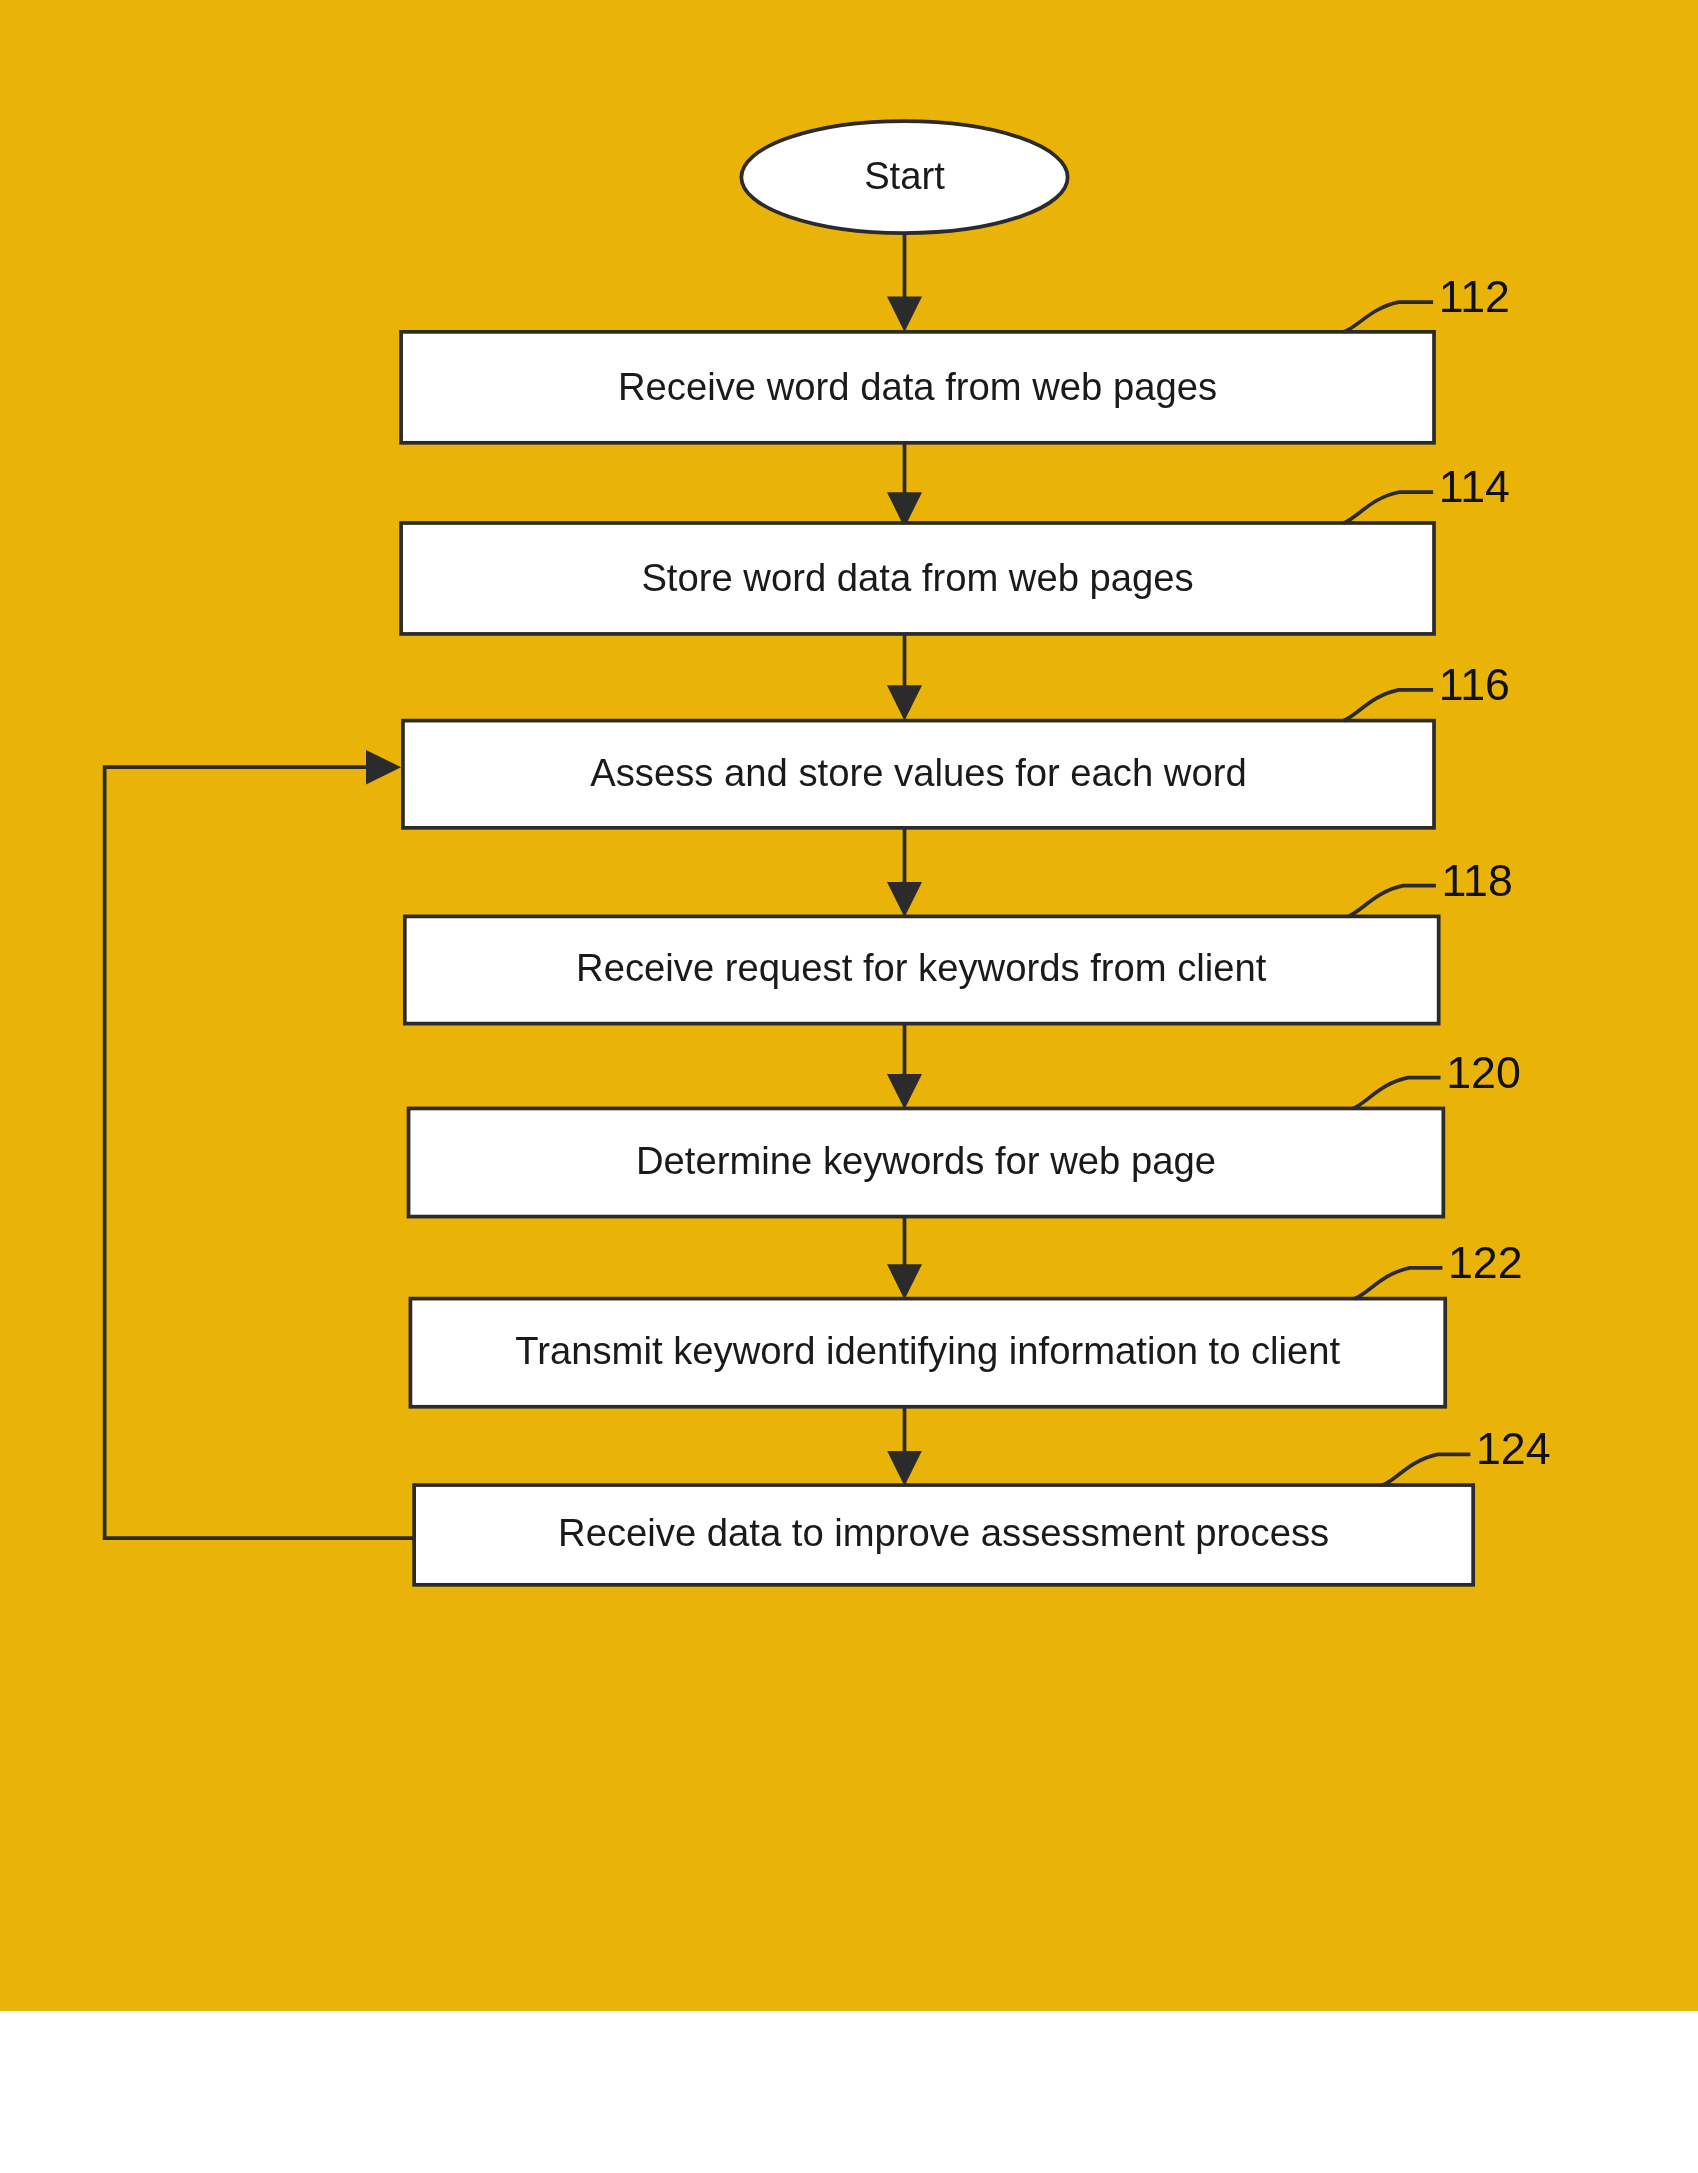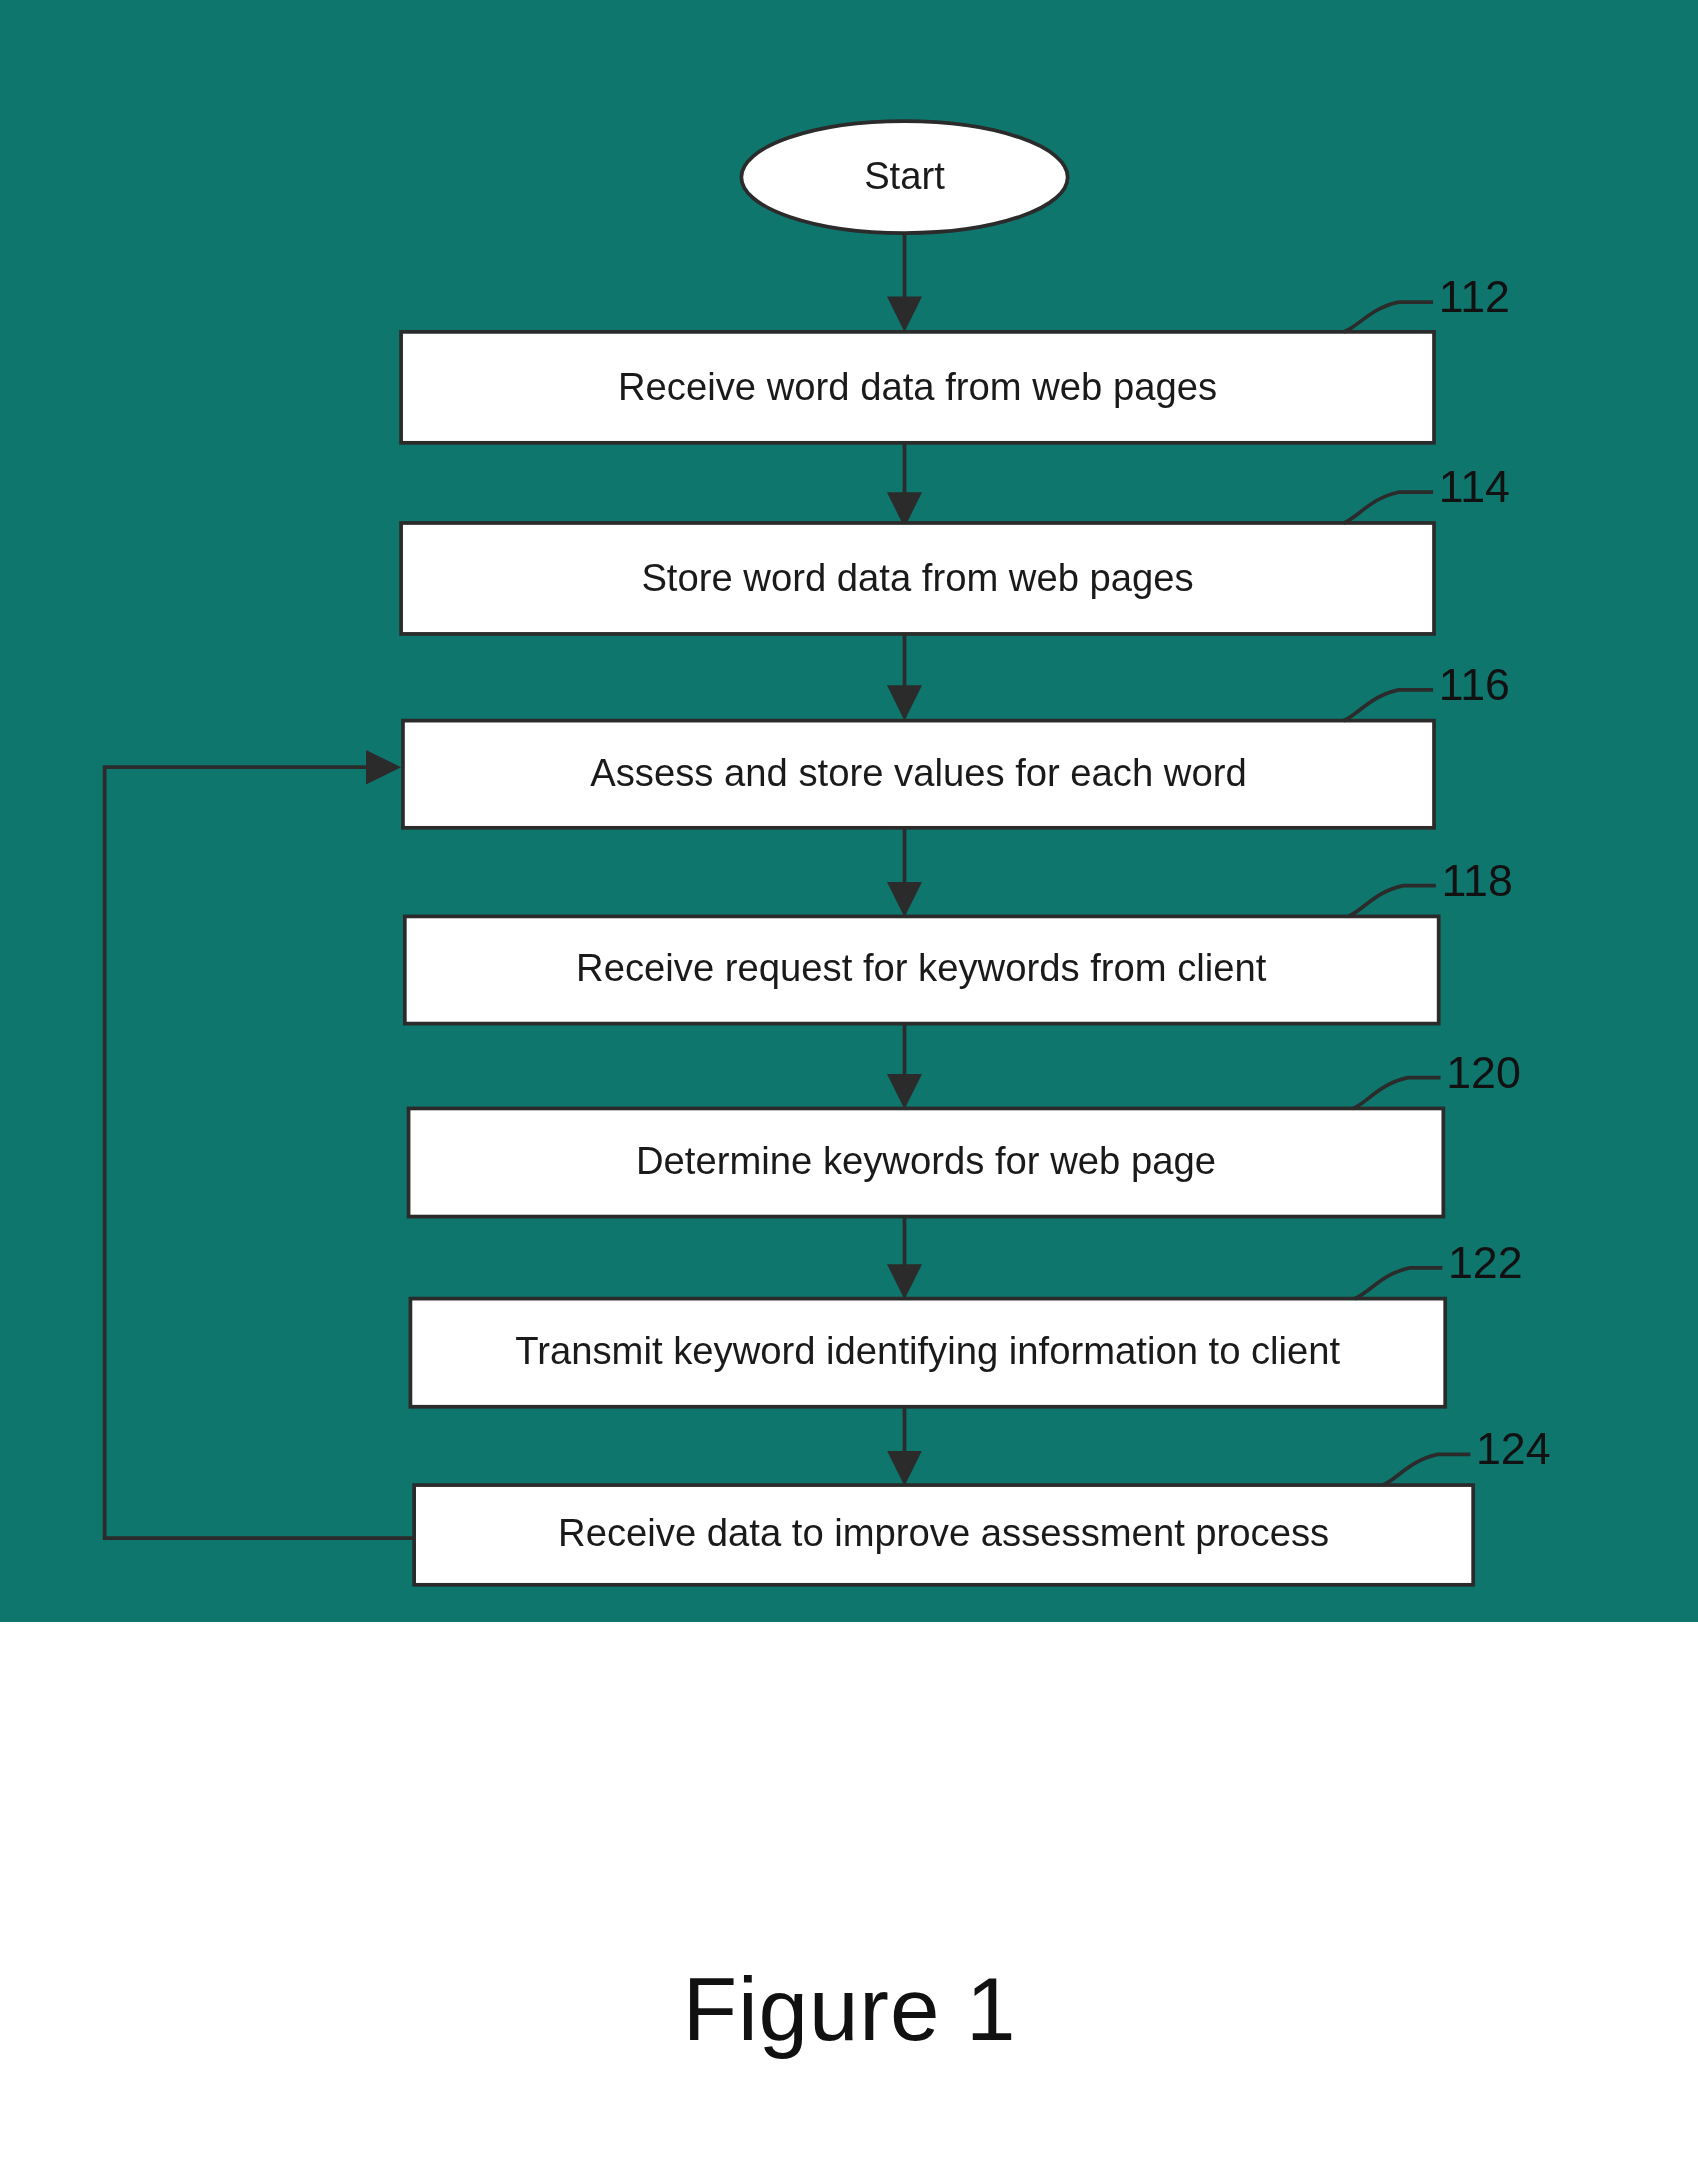--- a/index.html
+++ b/index.html
@@ -10,22 +10,22 @@
   body {
     width: 1699px;
     height: 2174px;
     font-family: "Liberation Sans", sans-serif;
     color: #000000;
     overflow: hidden;
   }
   #page {
     position: relative;
     width: 1699px;
-    height: 1622px;
-    background: #0f766e;
+    height: 2011px;
+    background: #eab308;
   }
   #flow-svg {
     position: absolute;
     left: 0;
     top: 0;
     width: 1699px;
     height: 2174px;
   }
   .node-text {
     font-family: "Liberation Sans", sans-serif;
@@ -159,16 +159,15 @@
     <g>
       <rect class="box-shape" x="444" y="1593" width="1136" height="107"></rect>
       <text class="node-text" x="1012" y="1648">Receive data to improve assessment process</text>
     </g>
     <path class="leader" d="M1483,1593 C1497,1588 1512,1566 1542,1560 L1577,1560"></path>
     <text class="ref-text" x="1583" y="1558">124</text>
 
     <path class="conn" d="M444,1650 L112,1650 L112,823 L424,823" marker-end="url(#arrowhead-r)"></path>
   </svg>
 
-  <div class="caption">Figure 1</div>
 
 </div>
 
 
 </body></html>

